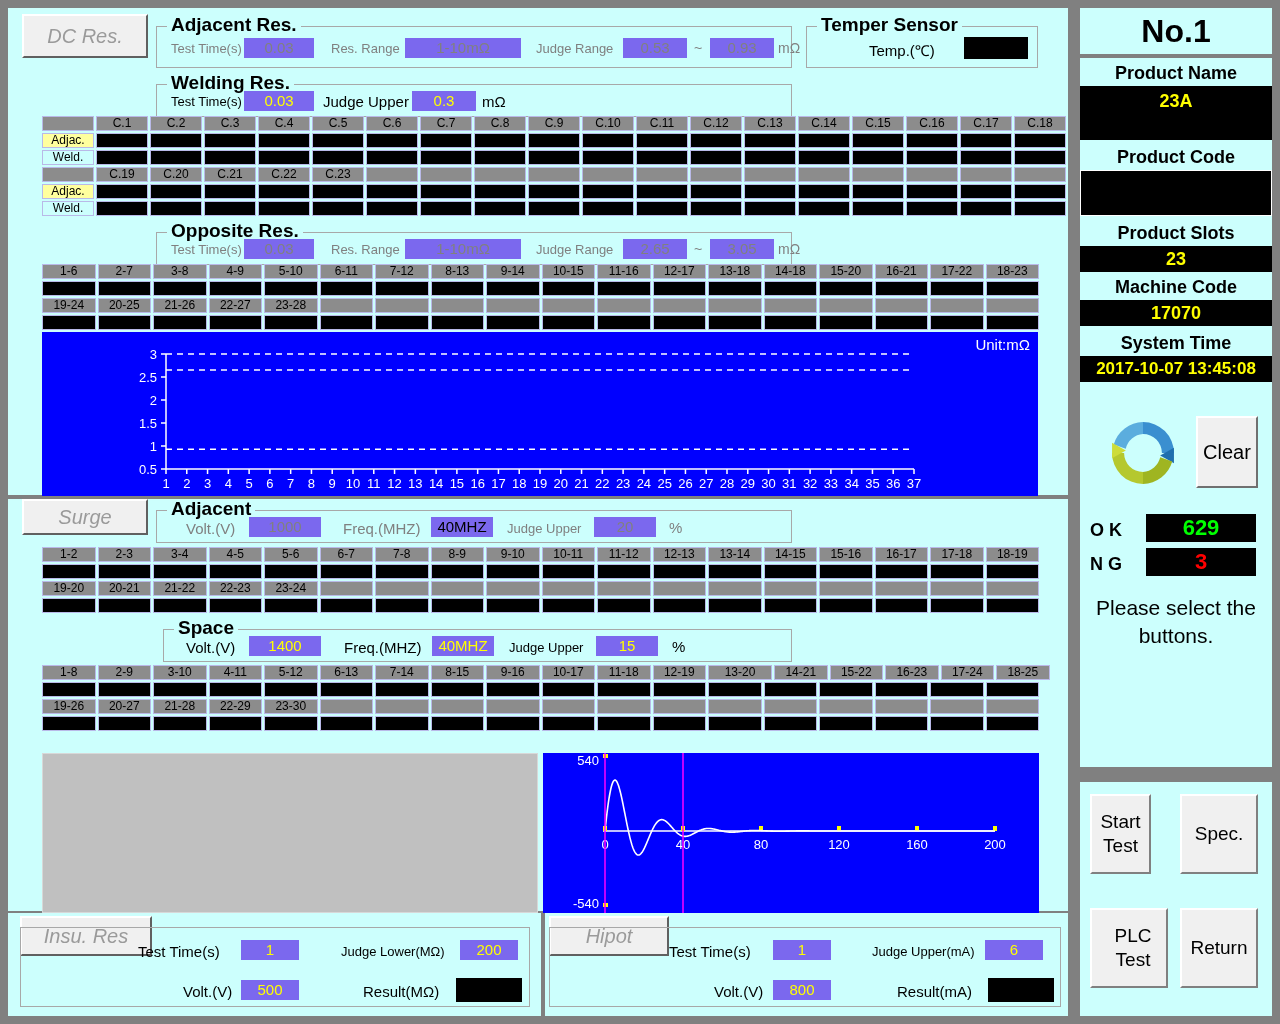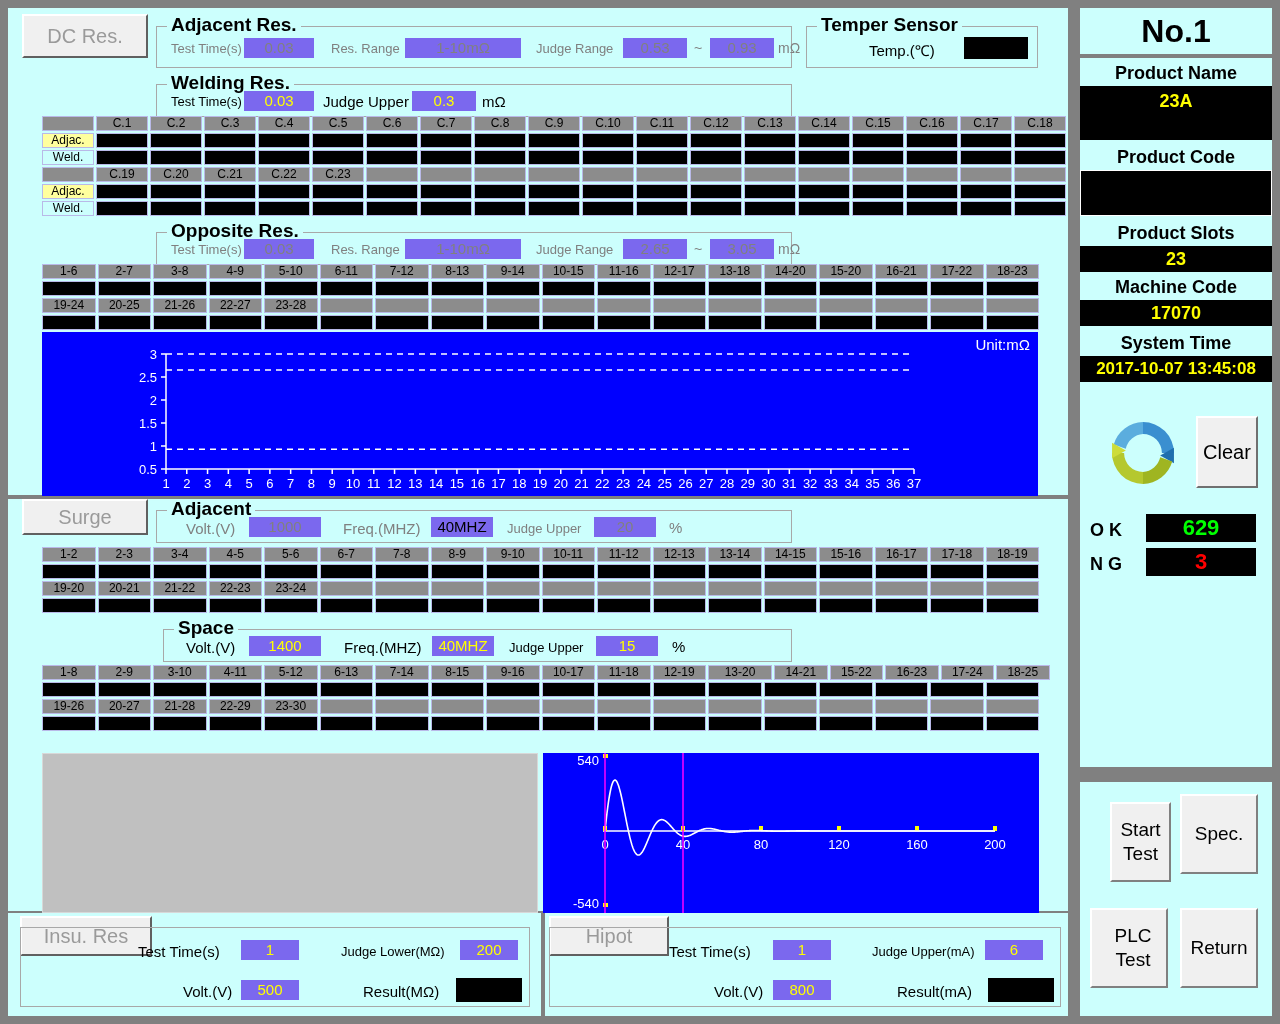--- a/index.html
+++ b/index.html
@@ -57,20 +57,21 @@
     position: absolute;
     background: #f0f0f0;
     border-top: 2px solid #ffffff;
     border-left: 2px solid #ffffff;
     border-right: 2px solid #606060;
     border-bottom: 2px solid #606060;
     color: #9a9a9a;
     font-size: 20px;
     display: flex; align-items: center; justify-content: center;
     text-align: center;
+    font-style: italic;
   }
 
   
   .dtable { position: absolute; display: flex; flex-direction: column; gap: 2px; }
   .drow { display: flex; gap: 2px; }
   .dcell {
     background: #000;
     border: 1px solid #b9b9e8;
     height: 15px;
     font-size: 12px;
@@ -339,21 +340,21 @@
           <div class="dcell hdr" style="width: 53.5px;">4-9</div>
           <div class="dcell hdr" style="width: 53.5px;">5-10</div>
           <div class="dcell hdr" style="width: 53.5px;">6-11</div>
           <div class="dcell hdr" style="width: 53.5px;">7-12</div>
           <div class="dcell hdr" style="width: 53.5px;">8-13</div>
           <div class="dcell hdr" style="width: 53.5px;">9-14</div>
           <div class="dcell hdr" style="width: 53.5px;">10-15</div>
           <div class="dcell hdr" style="width: 53.5px;">11-16</div>
           <div class="dcell hdr" style="width: 53.5px;">12-17</div>
           <div class="dcell hdr" style="width: 53.5px;">13-18</div>
-          <div class="dcell hdr" style="width: 53.5px;">14-20</div>
+          <div class="dcell hdr" style="width: 53.5px;">14-18</div>
           <div class="dcell hdr" style="width: 53.5px;">15-20</div>
           <div class="dcell hdr" style="width: 53.5px;">16-21</div>
           <div class="dcell hdr" style="width: 53.5px;">17-22</div>
           <div class="dcell hdr" style="width: 53.5px;">18-23</div>
         </div>
         <div class="drow">
           <div class="dcell" style="width: 53.5px;"></div>
           <div class="dcell" style="width: 53.5px;"></div>
           <div class="dcell" style="width: 53.5px;"></div>
           <div class="dcell" style="width: 53.5px;"></div>
@@ -799,23 +800,24 @@
       <span>Clear</span>
     </div>
 
     <div class="cnt-lbl" style="left:10px;top:462px;">O K</div>
     <div class="cnt-box" style="left:66px;top:456px;width:110px;height:28px;color:#00ff00;">629</div>
 
     <div class="cnt-lbl" style="left:10px;top:496px;">N G</div>
     <div class="cnt-box" style="left:66px;top:490px;width:110px;height:28px;color:#ff0000;">3</div>
   </div>
 
+  <div class="msgbox" style="left:1081px;top:590px;width:190px;height:177px;">Please select the buttons.</div>
 
   <div class="btnpad" style="left:1080px;top:782px;width:192px;height:234px;">
-    <div class="padbtn" style="left:10px;top:20px;width:61px;height:80px;margin-left:20px;">
+    <div class="padbtn" style="left:10px;top:12px;width:61px;height:80px;">
       <span id="btn0">
           <div>Start</div>
           <div>Test</div>
         </span>
     </div>
     <div class="padbtn" style="left:100px;top:12px;width:78px;height:80px;">
       <span id="btn1">
           <div>Spec.</div>
         </span>
     </div>

